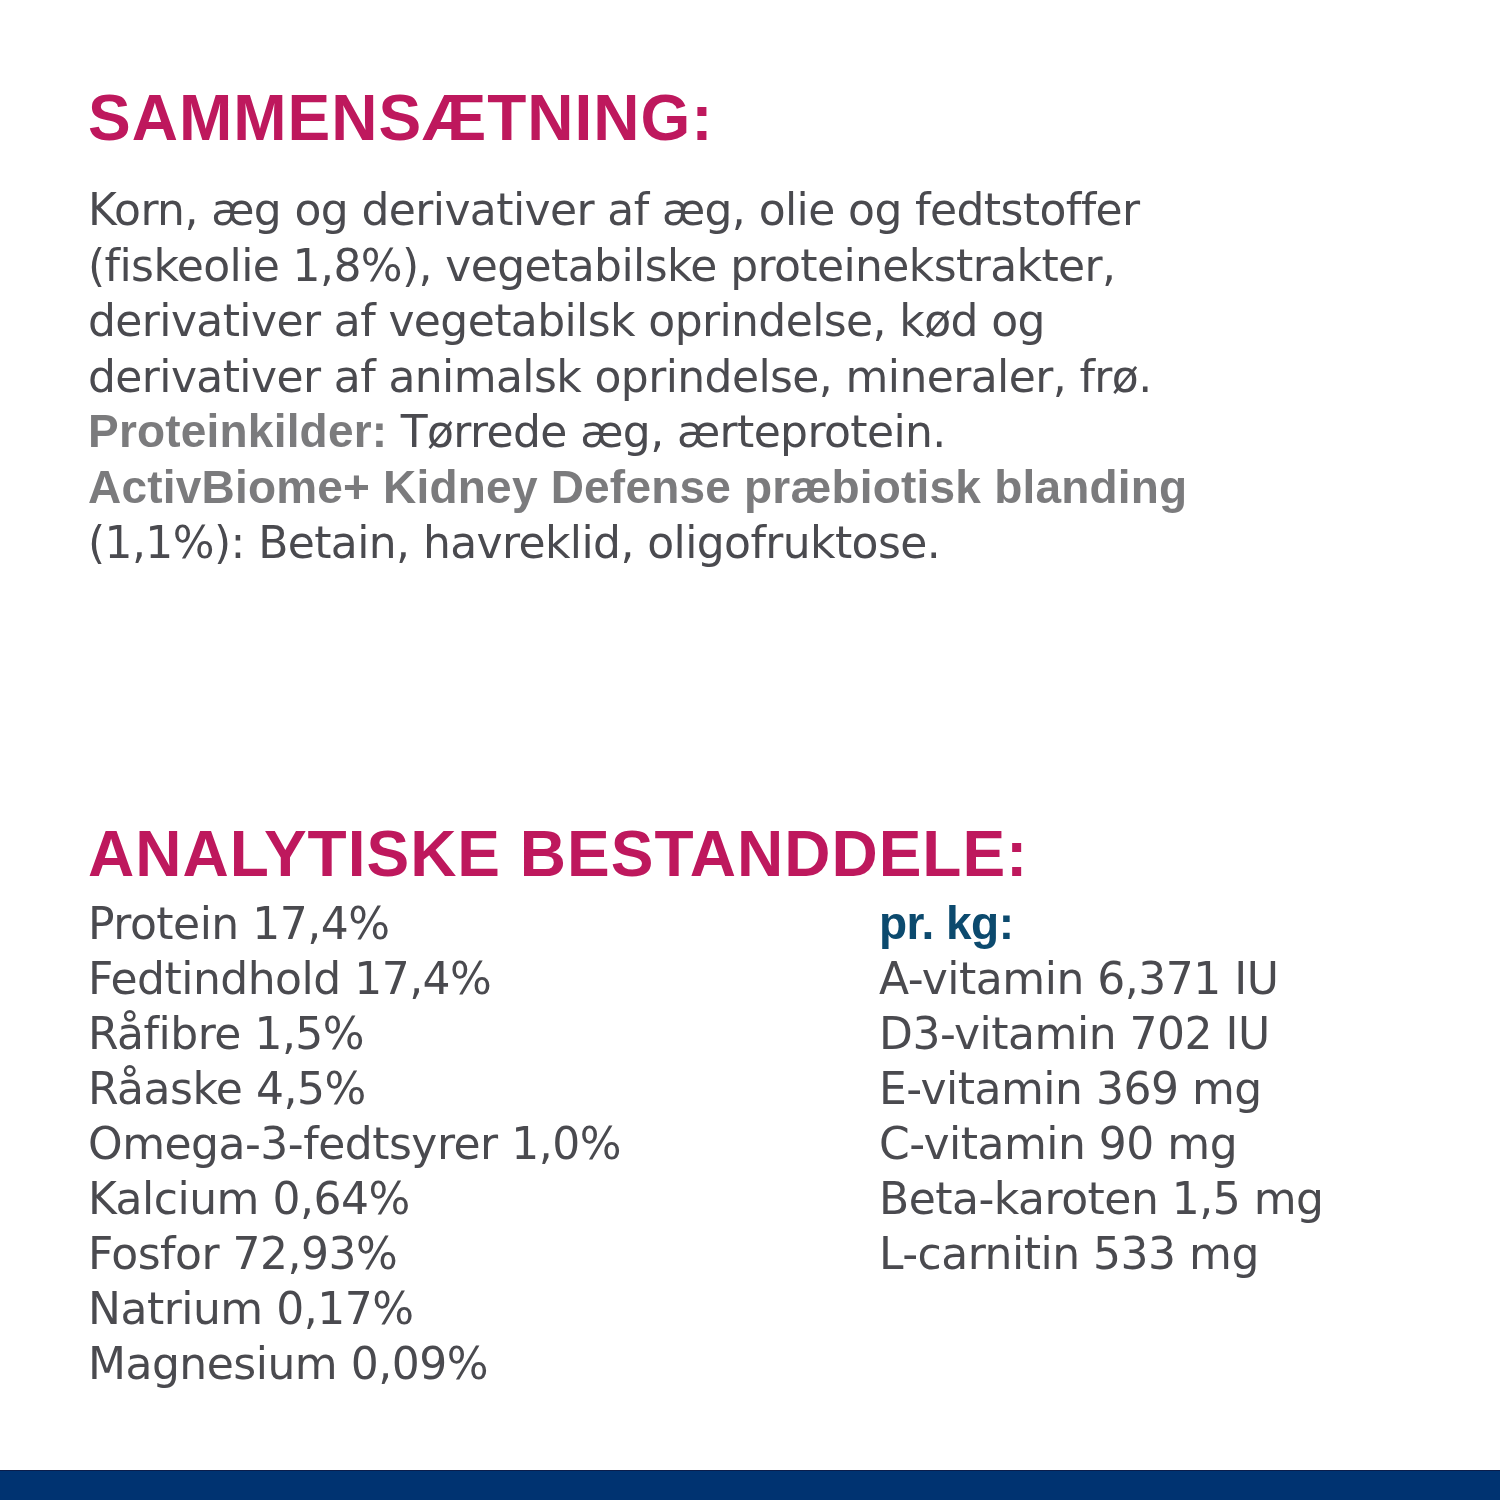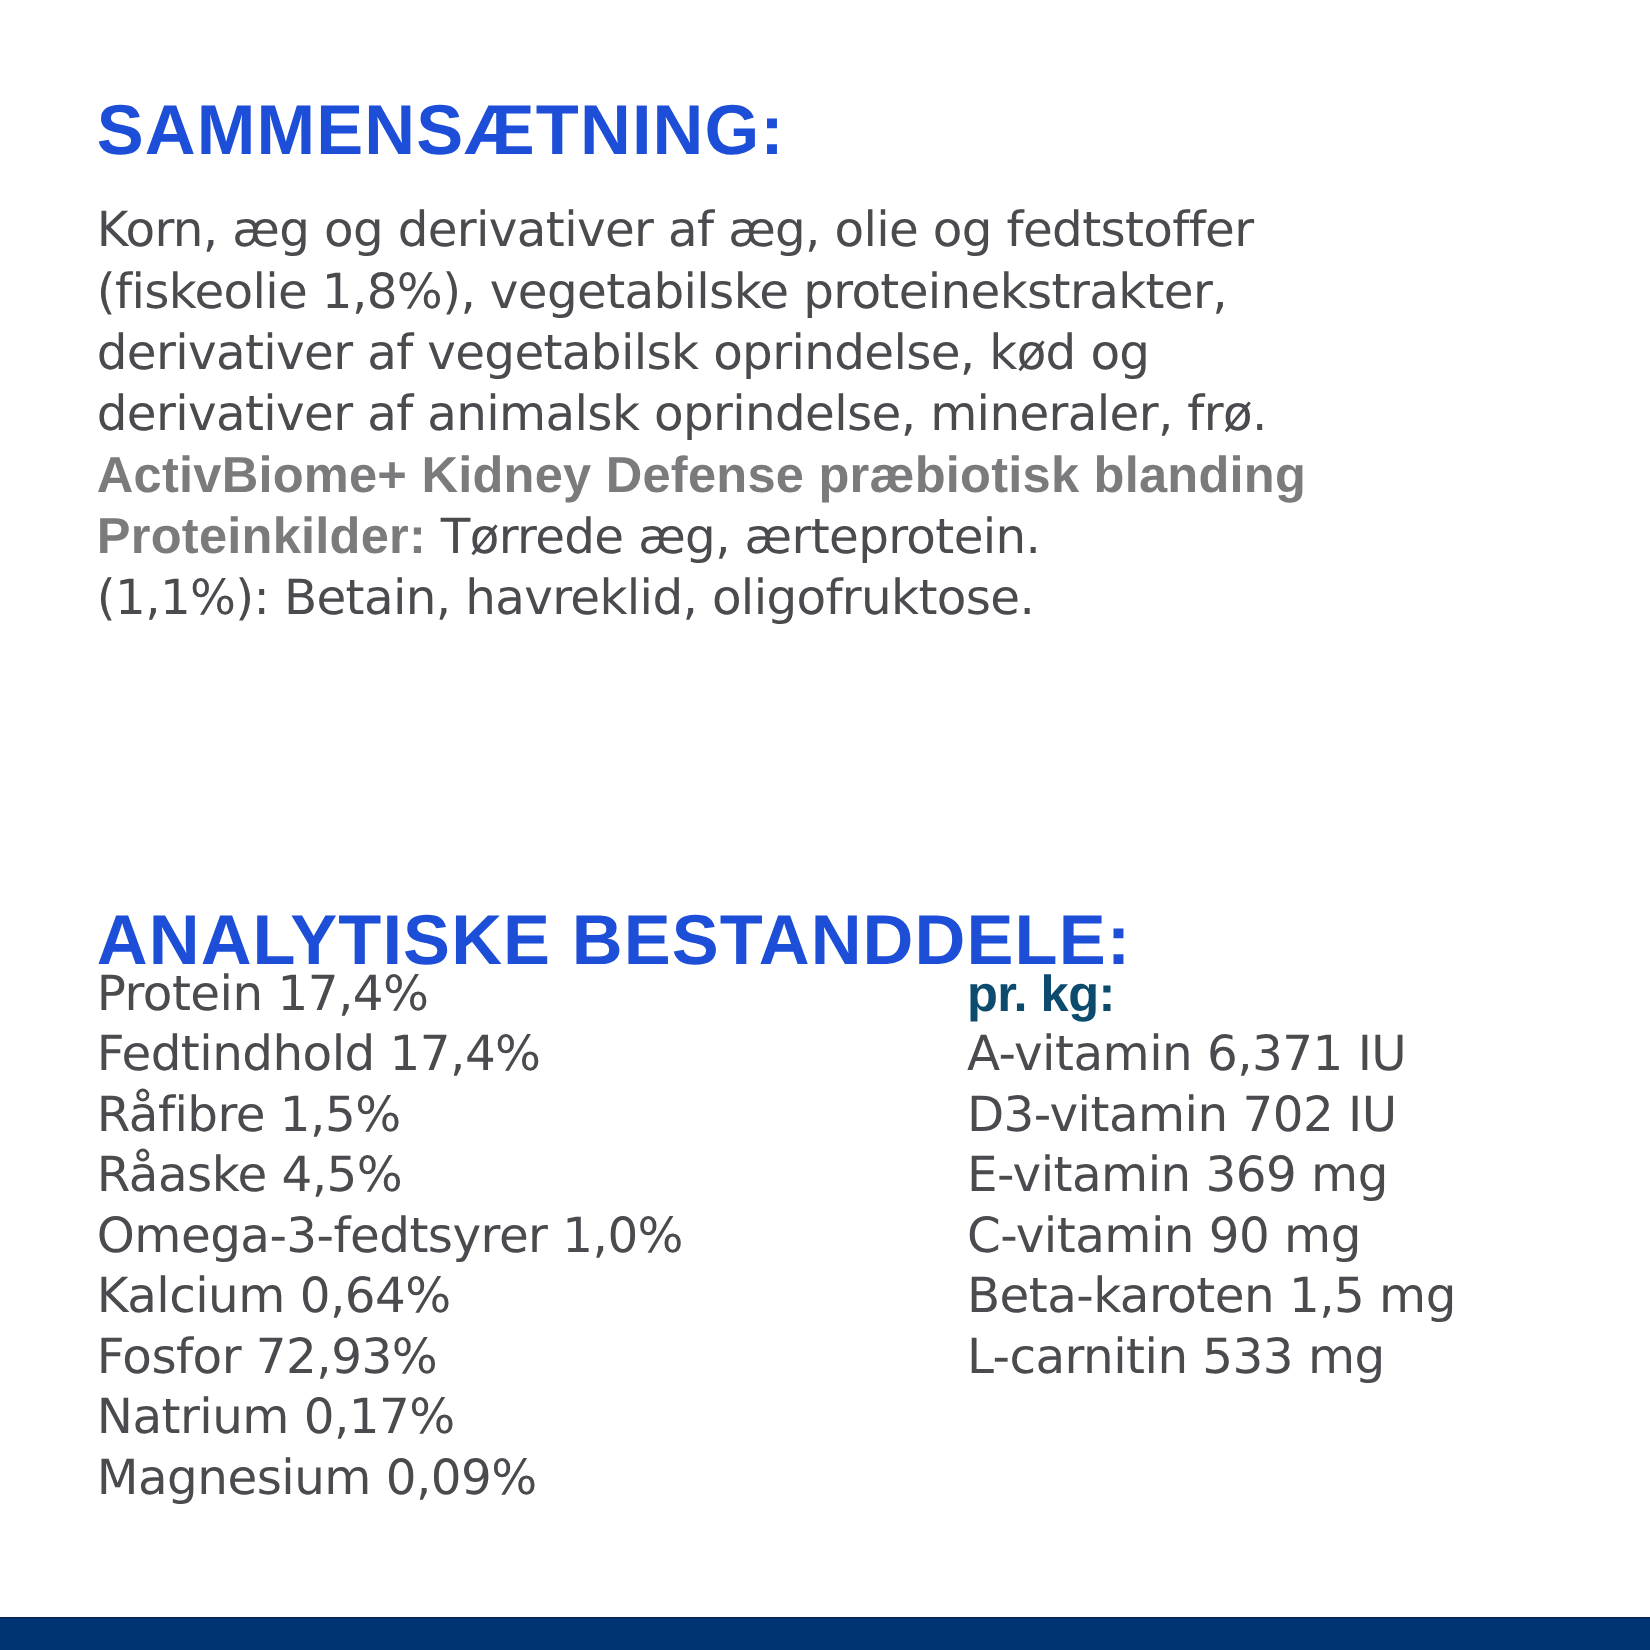--- a/index.html
+++ b/index.html
@@ -15,21 +15,21 @@
       font-family: "Liberation Sans", sans-serif;
     }
     .heading {
       position: absolute;
       left: 88px;
       margin: 0;
       font-family: "Liberation Sans", sans-serif;
       font-weight: 700;
       font-size: 64px;
       letter-spacing: 1px;
-      color: #1d4ed8;
+      color: #be185d;
       line-height: 1;
       white-space: nowrap;
     }
     #h-composition { top: 86px; }
     #h-analytical { top: 822px; }
 
     .composition {
       position: absolute;
       left: 88px;
       top: 182px;
@@ -47,21 +47,21 @@
     .bold-gray {
       font-family: "Liberation Sans", sans-serif;
       font-weight: 700;
       color: #7b7b7d;
       letter-spacing: 0.2px;
       font-size: 46px;
     }
 
     .analysis-col {
       position: absolute;
-      top: 876px;
+      top: 896px;
       font-family: "DejaVu Sans", sans-serif;
       font-size: 44px;
       line-height: 55px;
       color: #4a4a4f;
       letter-spacing: -0.5px;
     }
     .analysis-col .row {
       display: block;
       white-space: nowrap;
     }
@@ -87,24 +87,24 @@
 </head>
 <body>
 
 <h1 id="h-composition" class="heading">SAMMENSÆTNING:</h1>
 
 <div class="composition">
   <span class="line">Korn, æg og derivativer af æg, olie og fedtstoffer</span>
   <span class="line">(fiskeolie 1,8%), vegetabilske proteinekstrakter,</span>
   <span class="line">derivativer af vegetabilsk oprindelse, kød og</span>
   <span class="line">derivativer af animalsk oprindelse, mineraler, frø.</span>
-  <span class="line bold-gray">ActivBiome+ Kidney Defense præbiotisk blanding</span>
   <span class="line">
     <span class="bold-gray">Proteinkilder:</span><span> Tørrede æg, ærteprotein.</span>
   </span>
+  <span class="line bold-gray">ActivBiome+ Kidney Defense præbiotisk blanding</span>
   <span class="line">(1,1%): Betain, havreklid, oligofruktose.</span>
 </div>
 
 <h1 id="h-analytical" class="heading">ANALYTISKE BESTANDDELE:</h1>
 
 <div id="col-left" class="analysis-col">
   <span class="row">Protein 17,4%</span>
   <span class="row">Fedtindhold 17,4%</span>
   <span class="row">Råfibre 1,5%</span>
   <span class="row">Råaske 4,5%</span>

